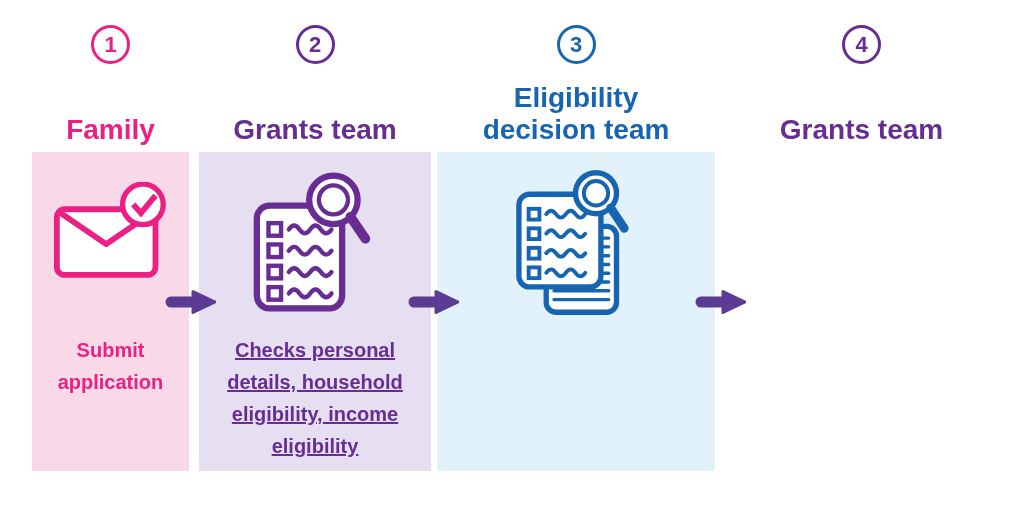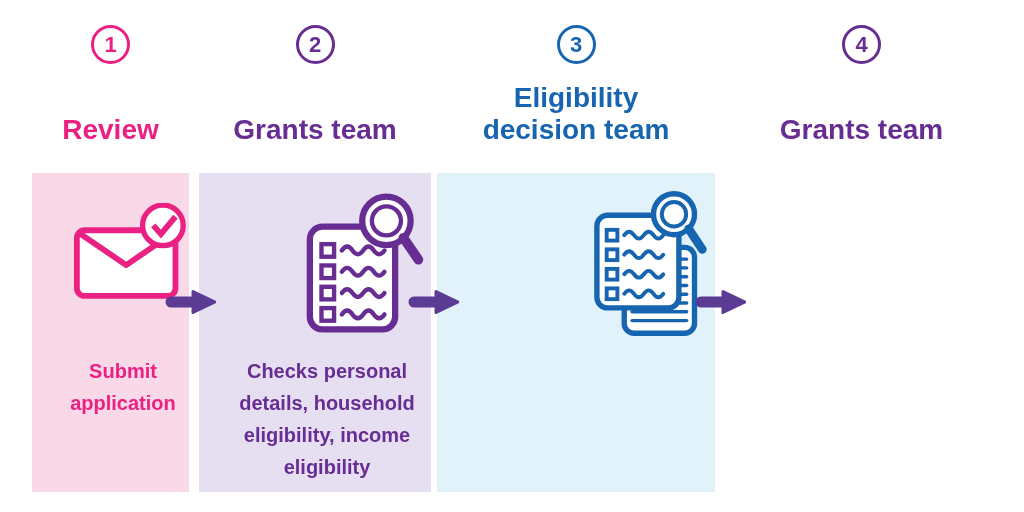--- a/index.html
+++ b/index.html
@@ -20,54 +20,54 @@
     font-size:22px; font-weight:bold; color:var(--accent);
   }
   .actor-wrap { height:87px; display:flex; align-items:flex-end; justify-content:center; }
   .actor {
     font-size:28px; font-weight:bold; color:var(--accent);
     text-align:center; line-height:1.15; padding-bottom:5px;
   }
   #col3 .actor { max-width:205px; }
 
   .card {
-    margin-top:22px; width:100%; height:319px; background:var(--bg);
-    display:flex; flex-direction:column; align-items:flex-end;
+    margin-top:1px; width:100%; height:319px; background:var(--bg);
+    display:flex; flex-direction:column; align-items:center;
   }
   .icon-wrap {
     height:158px; margin-top:12px; color:var(--accent);
     display:flex; align-items:center; justify-content:center;
   }
   #col1 .icon-wrap svg { margin-bottom:26px; }
   .desc {
     margin-top:12px; font-size:20px; font-weight:bold; color:var(--accent);
     text-align:center; line-height:1.6;
   }
   #col1 .desc { max-width:132px; }
-  #col2 .desc { max-width:208px; }
+  #col2 .desc { max-width:208px;text-decoration:underline; }
   #col3 .desc { max-width:252px; }
   #col4 .desc { max-width:258px; }
 
   .arrow { position:absolute; top:289px; width:52px; height:26px; color:var(--arrow); }
   #arrow1 { left:164px; }
   #arrow2 { left:407px; }
   #arrow3 { left:694px; }
   svg { display:block; }
 </style>
 </head>
 <body>
 
 <div class="canvas" style="--arrow: #5B3B94;">
 
   <div class="step-col" id="col1" style="--accent: #EB2083; --bg: #F9D9E8;">
     <div class="badge">
       <span>1</span>
     </div>
     <div class="actor-wrap">
-      <div class="actor">Review</div>
+      <div class="actor">Family</div>
     </div>
     <div class="card">
       <div class="icon-wrap">
         <svg width="116" height="97" viewBox="0 0 120 100" aria-hidden="true">
           <rect x="4" y="28" width="102" height="68" rx="8" fill="#ffffff" stroke="currentColor" stroke-width="6"></rect>
           <path d="M8,32 L55,64 L102,32" fill="none" stroke="currentColor" stroke-width="6" stroke-linejoin="round"></path>
           <circle cx="93" cy="23" r="21" fill="#ffffff" stroke="currentColor" stroke-width="5.5"></circle>
           <path d="M83,23 l8,9 l15,-18" fill="none" stroke="currentColor" stroke-width="6"></path>
         </svg>
       </div>

